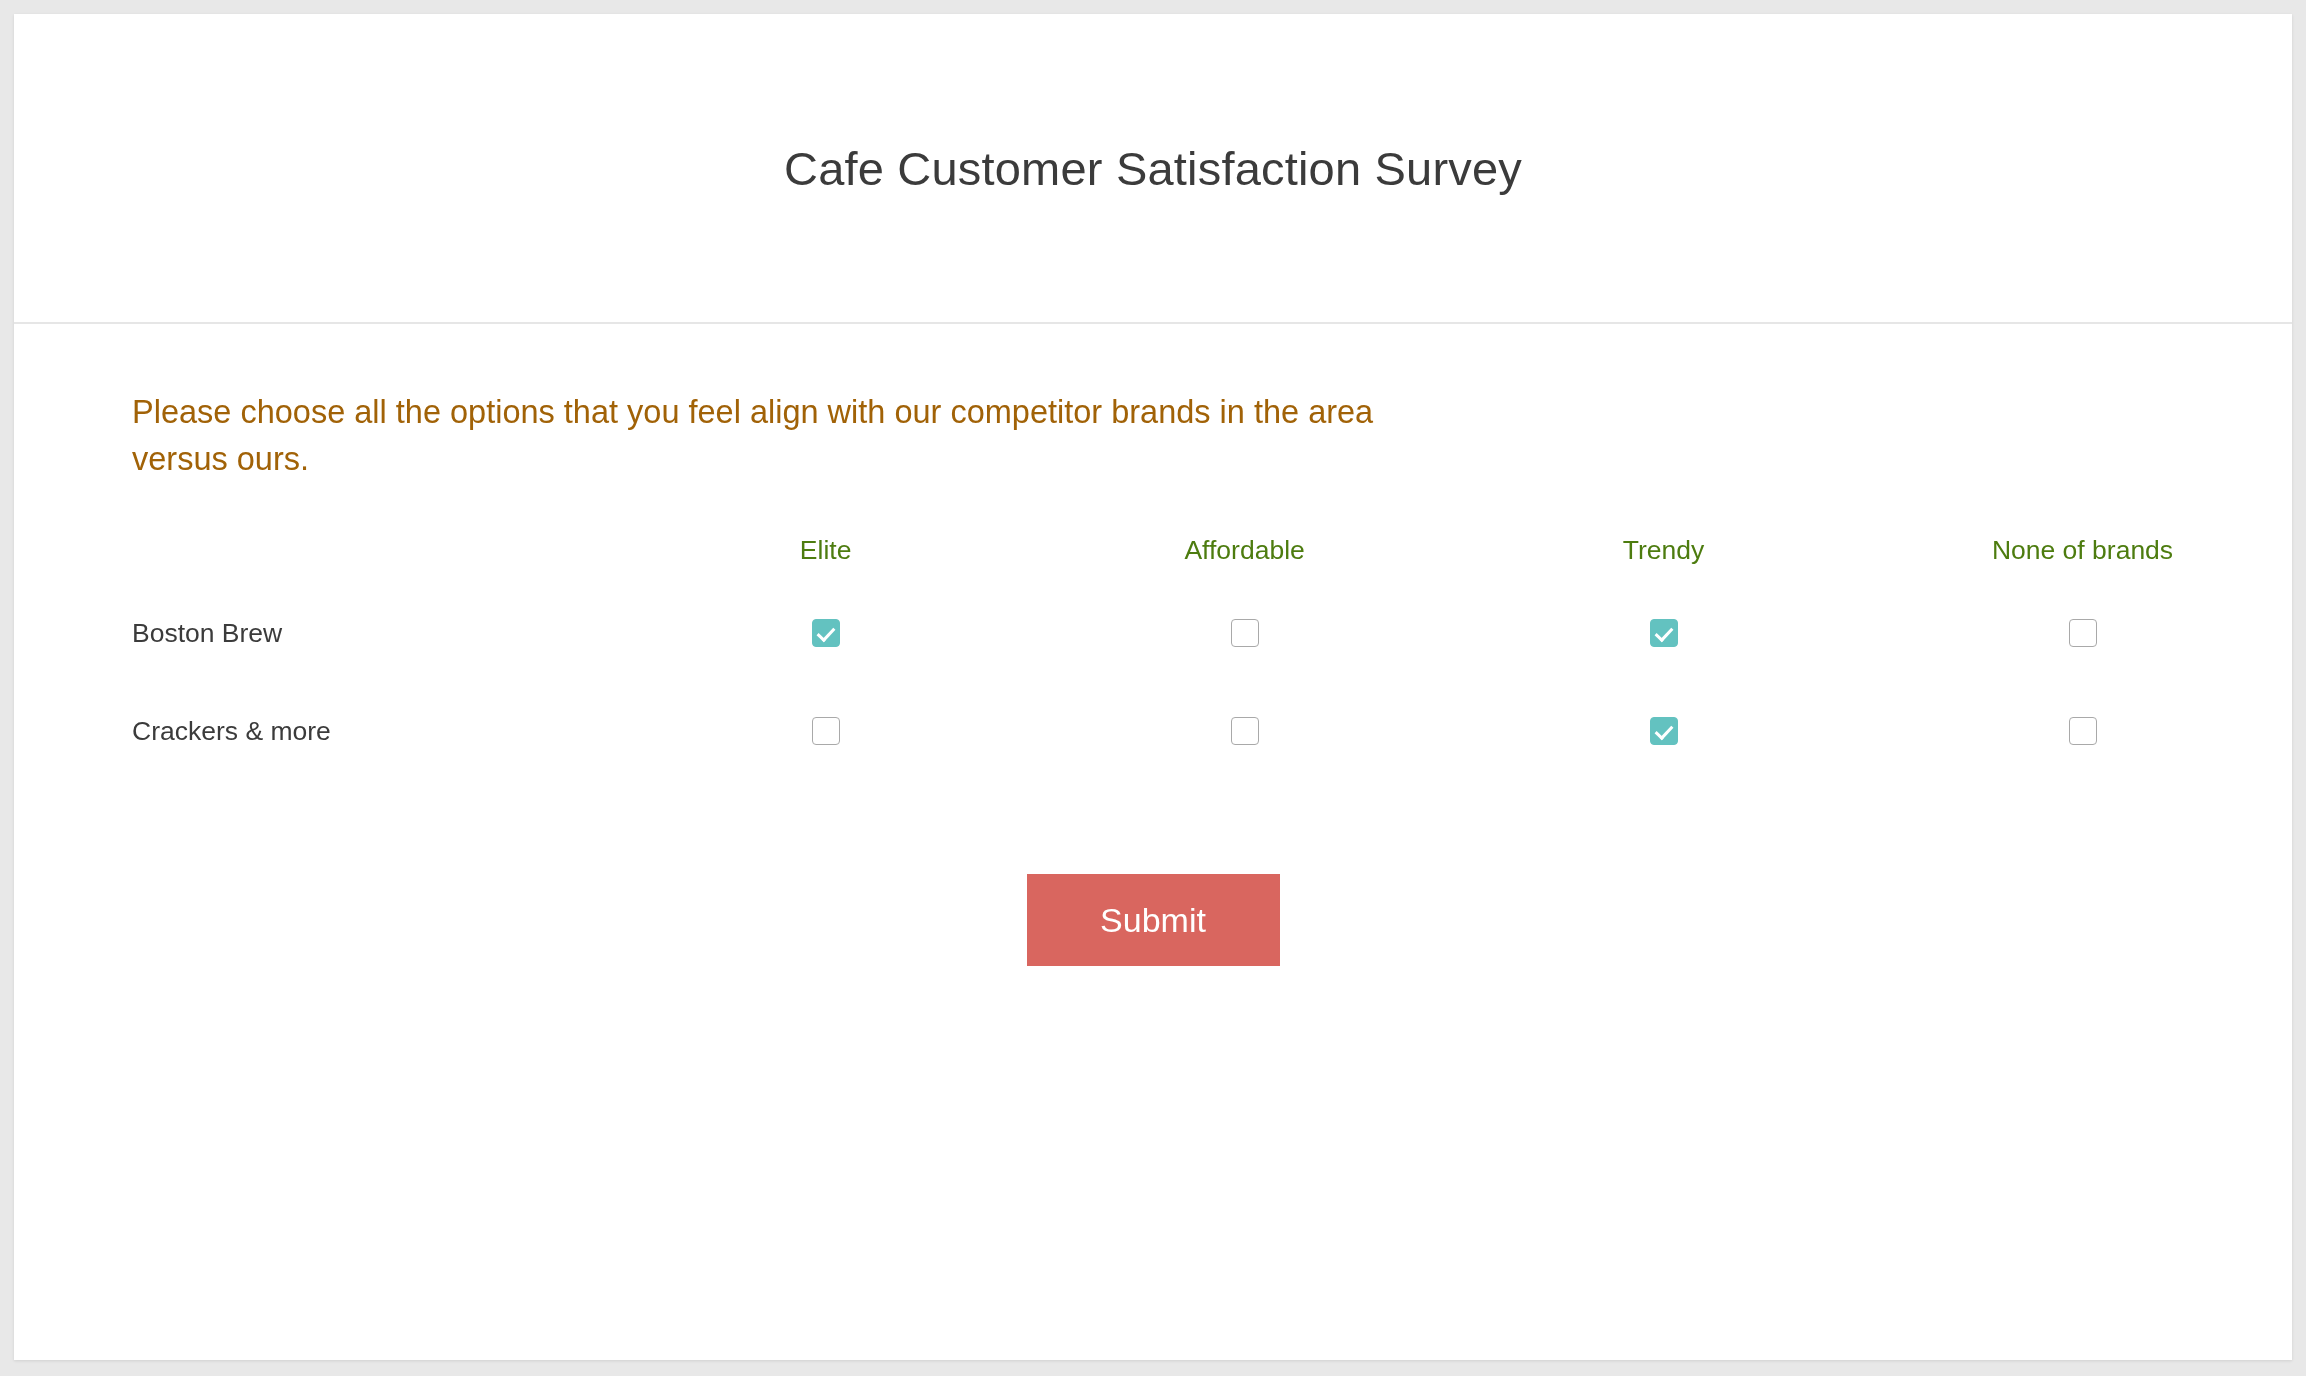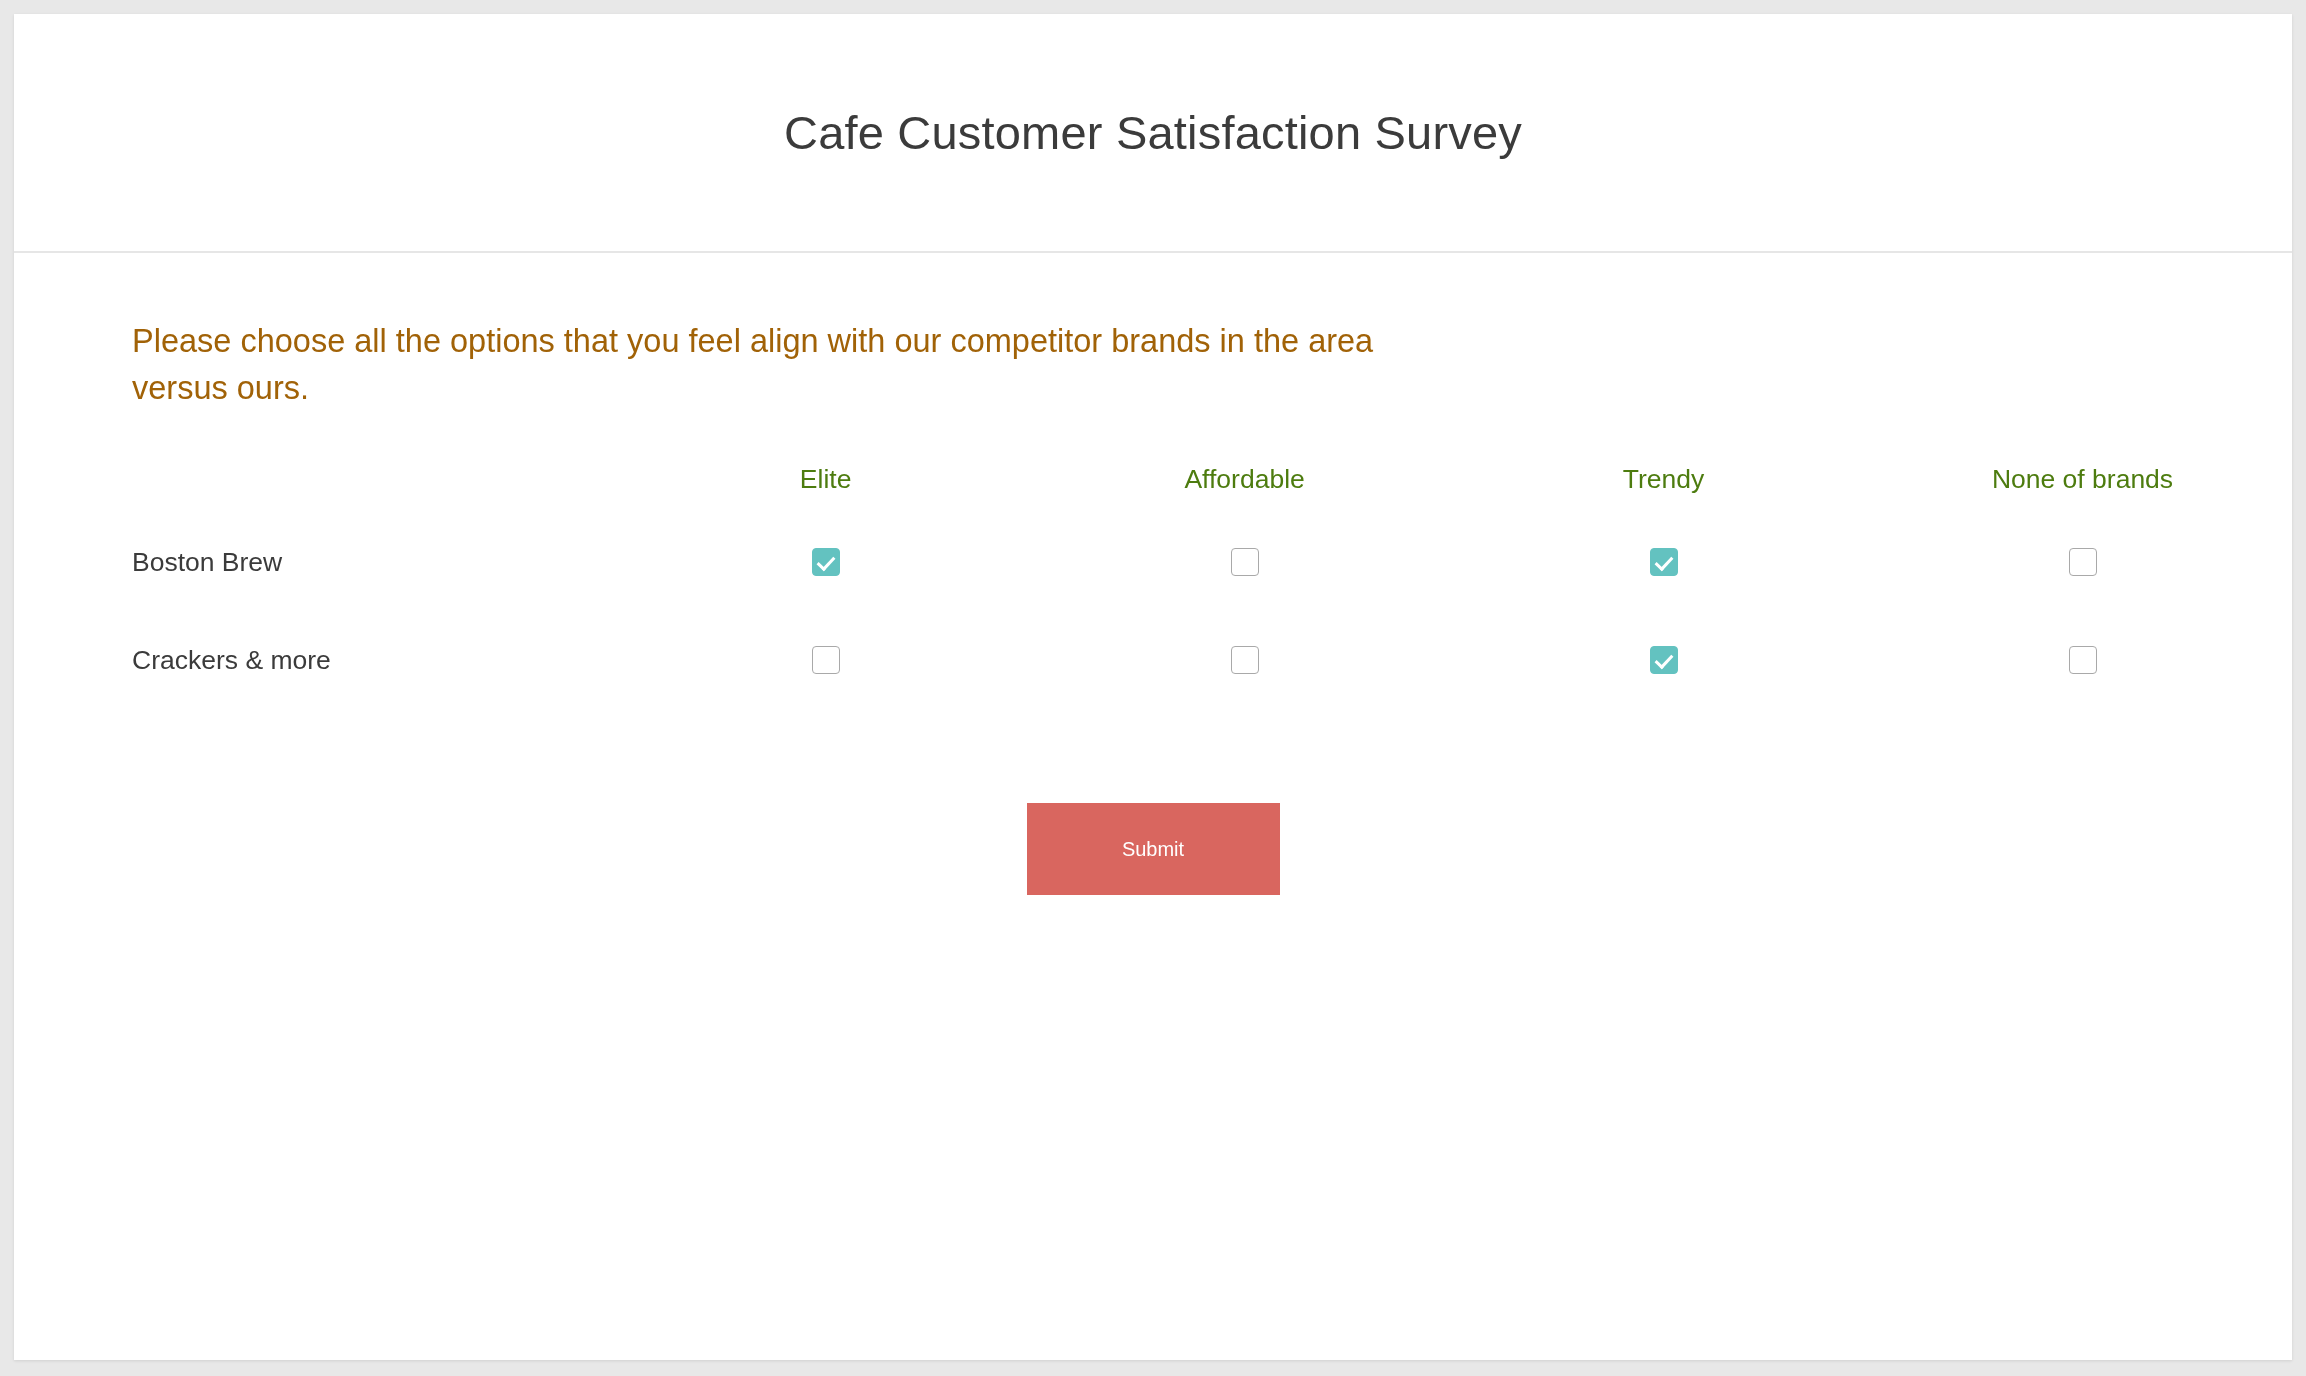--- a/index.html
+++ b/index.html
@@ -21,21 +21,21 @@
     top: 14px;
     width: 2278px;
     height: 1346px;
     background: #ffffff;
     box-sizing: border-box;
     box-shadow: 0 1px 3px rgba(0,0,0,0.10);
   }
 
   
   .card-header {
-    height: 239px;
+    height: 310px;
     border-bottom: 2px solid #e6e6e6;
     display: flex;
     align-items: center;
     justify-content: center;
     box-sizing: border-box;
   }
   .survey-title {
     font-size: 47px;
     font-weight: 400;
     color: #3b3b3b;
@@ -130,21 +130,21 @@
   
   .submit-wrap {
     margin-top: 94px;
     display: flex;
     justify-content: center;
   }
   .submit-button {
     background: #d9665f;
     color: #ffffff;
     font-family: "Liberation Sans", sans-serif;
-    font-size: 20px;
+    font-size: 34px;
     font-weight: 400;
     border: none;
     border-radius: 0;
     width: 253px;
     height: 92px;
     cursor: pointer;
     line-height: 92px;
     padding: 0;
     text-align: center;
   }

